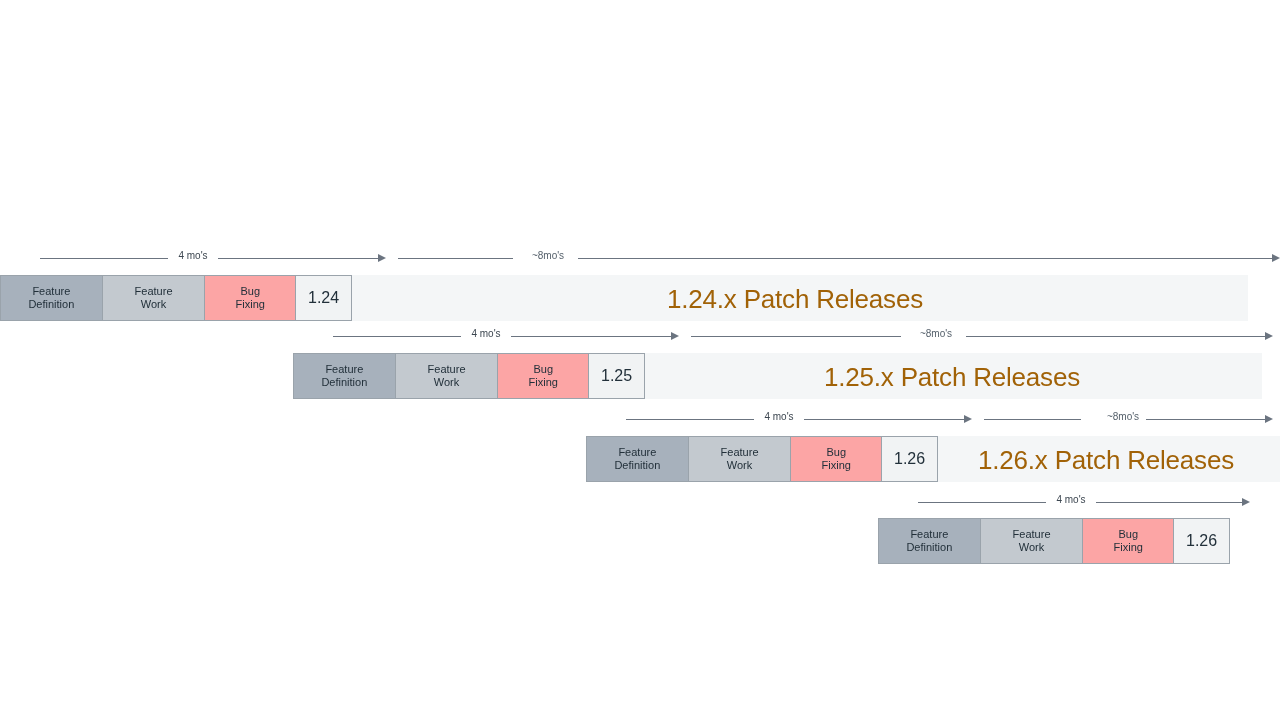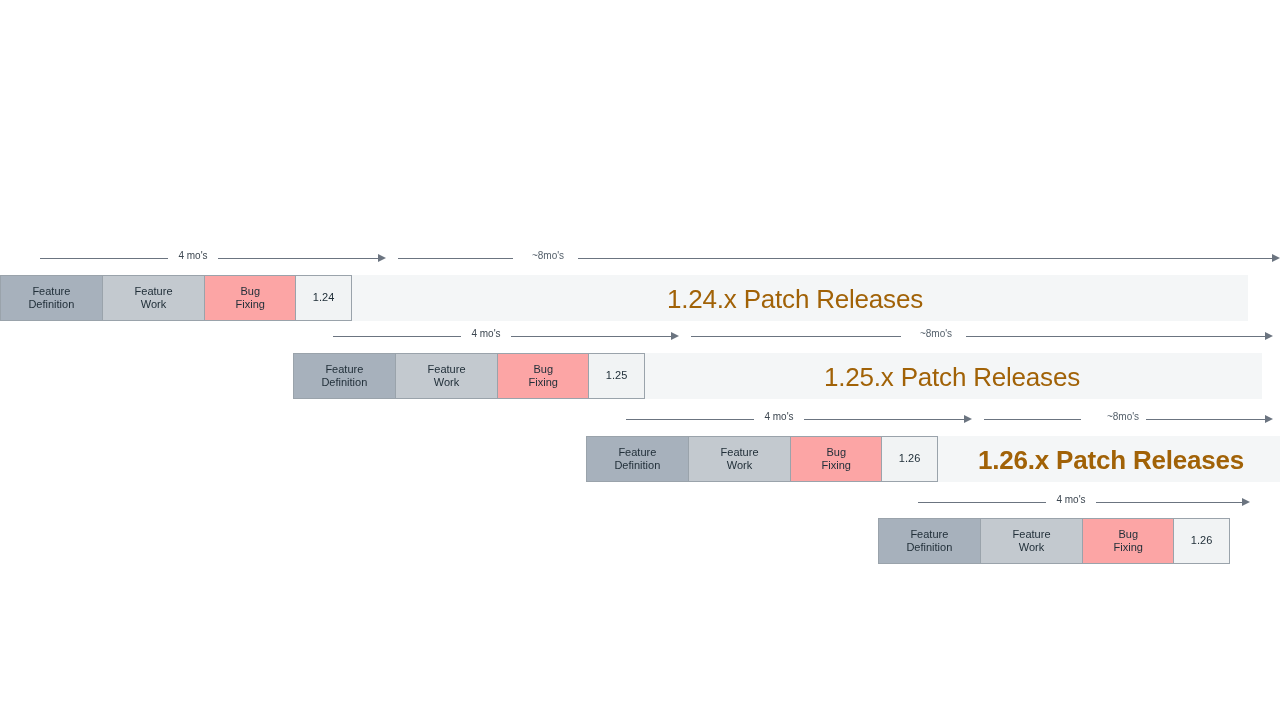--- a/index.html
+++ b/index.html
@@ -44,21 +44,21 @@
     font-size:11px;line-height:13.5px;
     color:#22303a;
     text-align:center;
     border-right:1px solid #9aa3ab;
     white-space:nowrap;
   }
   .phase-block:last-child{border-right:none;}
   .pb-def {background:#a7b1bc;}
   .pb-work{background:#c3c9cf;}
   .pb-bug {background:#fca5a5;}
-  .pb-ver {background:#f1f3f4;font-size:11px;}
+  .pb-ver {background:#f1f3f4;font-size:16px;}
   .pb-line2{display:block;}
 
   
   .measure{position:absolute;height:18px;margin-left:40px;}
   .m-seg{
     position:absolute;top:8px;height:1px;
     background:#6b7480;
   }
   .m-head{
     position:absolute;top:4px;width:0;height:0;
@@ -151,21 +151,21 @@
       </div>
       <div class="phase-block pb-ver" style="width:55px;">
         <span>1.25</span>
       </div>
     </div>
   </div>
 
   <div class="release-row">
 
     <div class="patch-band" style="left:586px;top:436px;width:694px;height:46px;"></div>
-    <div class="patch-label" style="left:978px;top:445px;font-size:26px;font-weight:bold;">1.26.x Patch Releases</div>
+    <div class="patch-label" style="left:978px;top:445px;font-size:26px;">1.26.x Patch Releases</div>
 
     <div class="measure" style="left:586px;top:411px;width:348px;">
       <div class="m-seg" style="left:0px;width:128px;"></div>
       <div class="m-seg" style="left:178px;width:160px;"></div>
       <div class="m-head" style="left:338px;"></div>
       <div class="m-label" style="left:153px;">4 mo's</div>
     </div>
 
     <div class="measure" style="left:944px;top:411px;width:296px;">
       <div class="m-seg" style="left:0px;width:97px;"></div>

